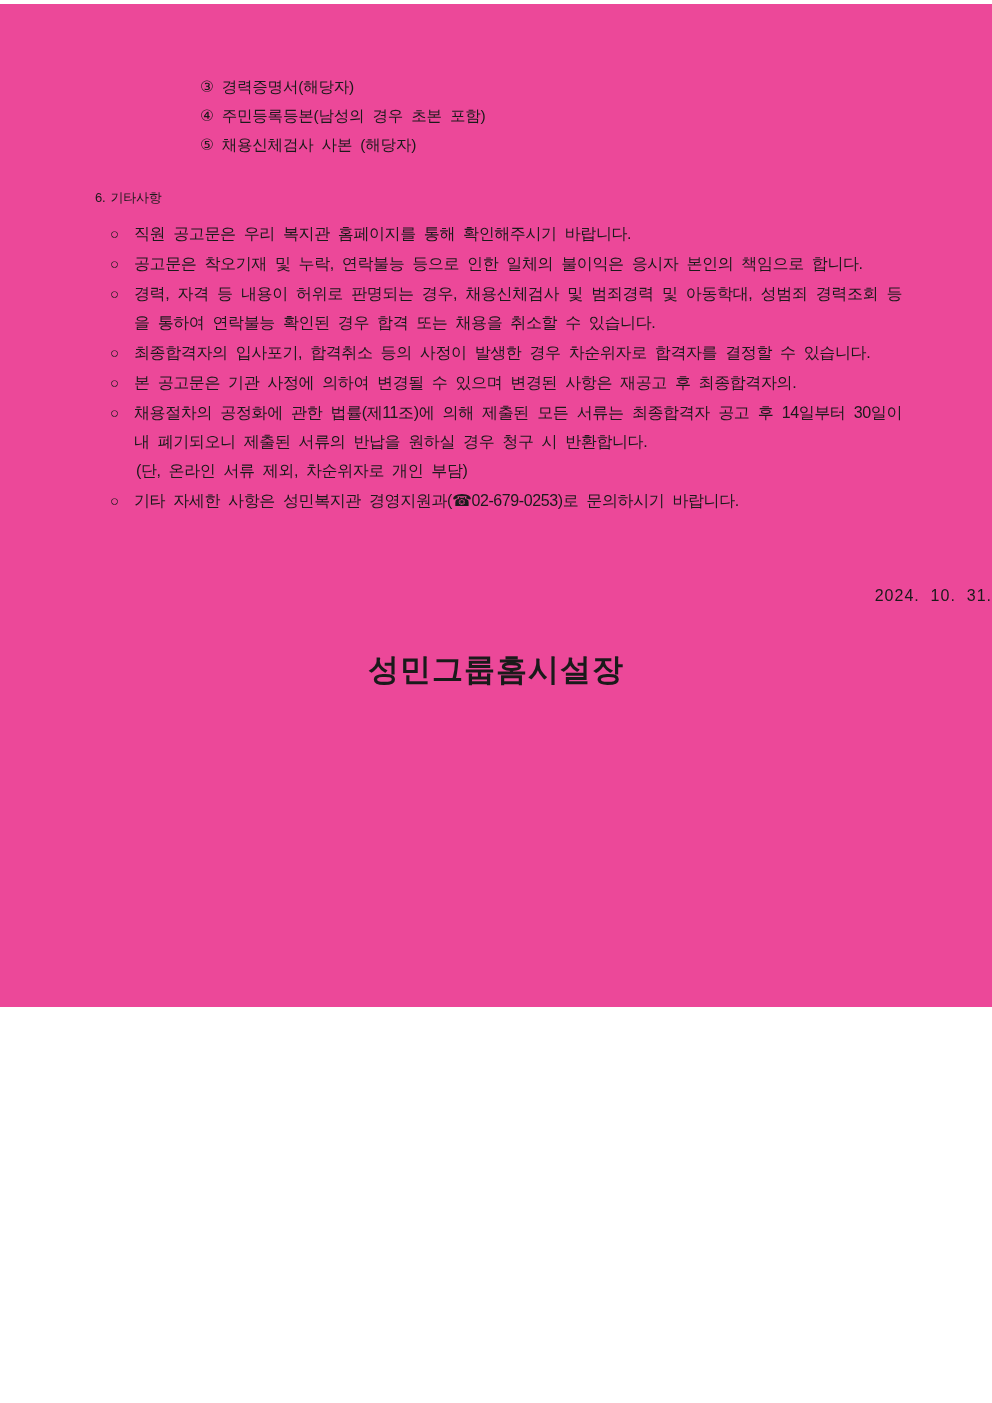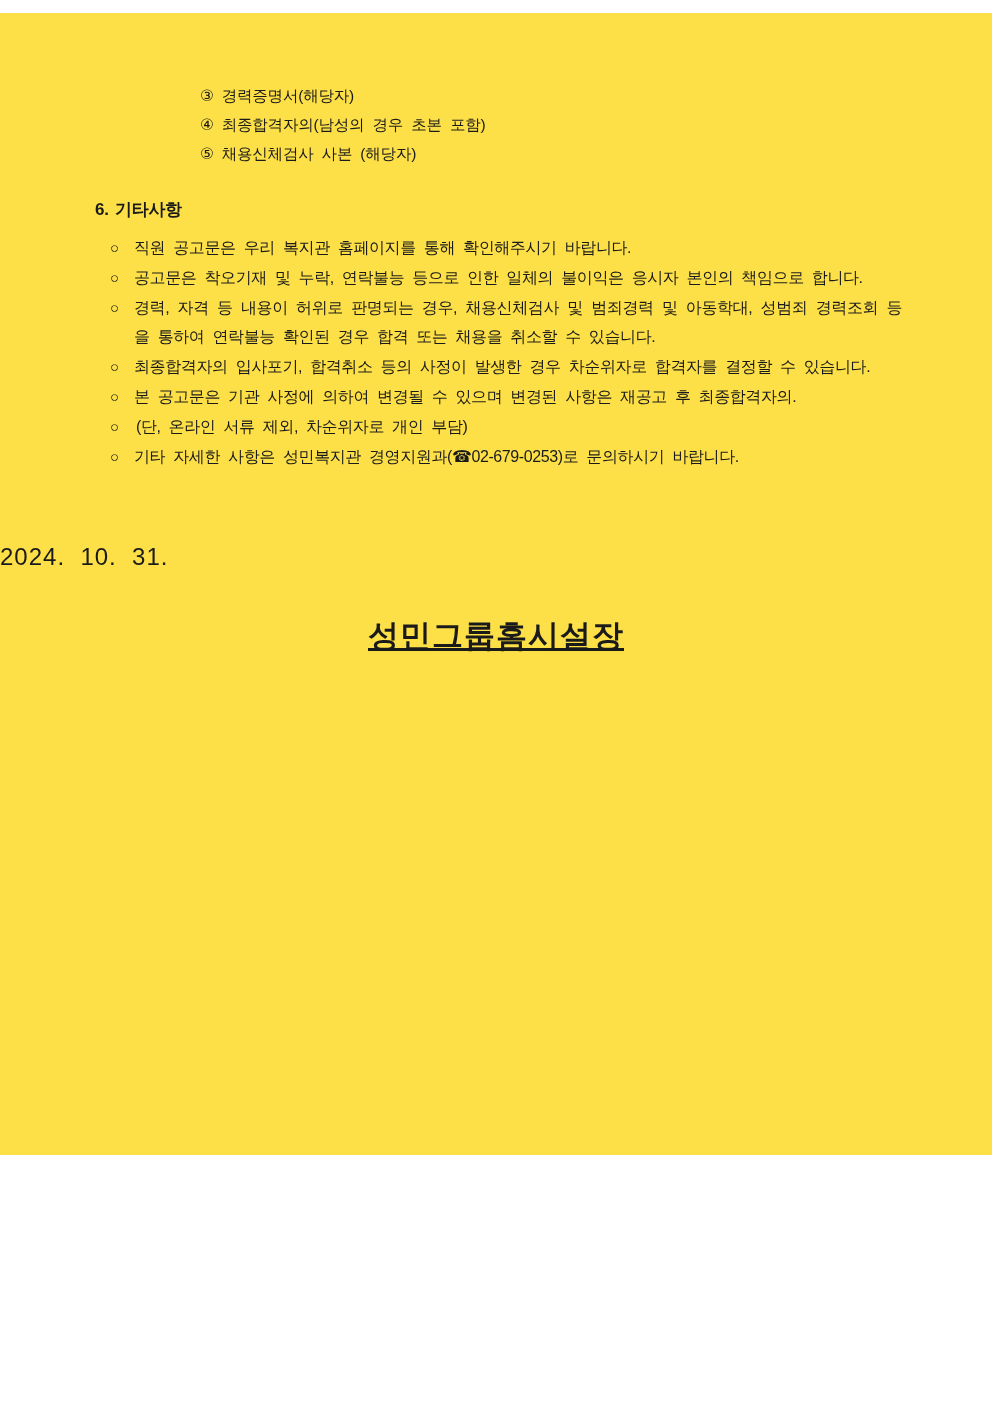--- a/index.html
+++ b/index.html
@@ -4,41 +4,41 @@
 <style>
   * { margin: 0; padding: 0; box-sizing: border-box; }
   html, body {
     background: #ffffff;
     font-family: "Liberation Sans", "DejaVu Sans", sans-serif;
     color: #1a1a1a;
   }
   .page {
     position: relative;
     width: 992px;
-    height: 1142px;
-    margin: 13px auto;
-    background: #fde047;
+    height: 1003px;
+    margin: 4px auto;
+    background: #ec4899;
     overflow: hidden;
   }
   
   .attachments {
     margin: 68px 0 0 200px;
     list-style: none;
     font-size: 15.5px;
     line-height: 29px;
     word-spacing: 4px;
     letter-spacing: -0.2px;
   }
   .attachments li { white-space: nowrap; }
   .attachments .marker { margin-right: 8px; }
   
   .section-heading {
     margin: 30px 0 0 95px;
-    font-size: 17px;
-    font-weight: bold;
+    font-size: 13px;
+    font-weight: normal;
     letter-spacing: -0.3px;
     word-spacing: 2px;
   }
   
   .bullets {
     list-style: none;
     margin: 12px 0 0 110px;
     width: 792px;
     font-size: 16px;
     line-height: 29px;
@@ -60,46 +60,45 @@
     word-break: break-all;
     word-spacing: 4px;
   }
   .bullet-note {
     word-spacing: 4px;
     text-indent: 2px;
   }
   
   .doc-date {
     margin-top: 72px;
-    text-align: left;
-    font-size: 24px;
+    text-align: right;
+    font-size: 16px;
     letter-spacing: 1px;
     white-space: pre;
   }
   
   .signature {
     margin-top: 44px;
     text-align: center;
     font-size: 31px;
     font-weight: bold;
     letter-spacing: 1px;
-    text-decoration: underline;
   }
 </style>
 </head>
 <body>
 
 <div class="page">
 
   <ul class="attachments">
     <li>
       <span class="marker">③</span><span>경력증명서(해당자)</span>
     </li>
     <li>
-      <span class="marker">④</span><span>최종합격자의(남성의 경우 초본 포함)</span>
+      <span class="marker">④</span><span>주민등록등본(남성의 경우 초본 포함)</span>
     </li>
     <li>
       <span class="marker">⑤</span><span>채용신체검사 사본 (해당자)</span>
     </li>
   </ul>
 
   <div class="section-heading">6. 기타사항</div>
 
   <ul class="bullets">
     <li>
@@ -117,20 +116,21 @@
     <li>
       <span class="bullet-marker">○</span>
       <div class="bullet-text">최종합격자의 입사포기, 합격취소 등의 사정이 발생한 경우 차순위자로 합격자를 결정할 수 있습니다.</div>
     </li>
     <li>
       <span class="bullet-marker">○</span>
       <div class="bullet-text">본 공고문은 기관 사정에 의하여 변경될 수 있으며 변경된 사항은 재공고 후 최종합격자의.</div>
     </li>
     <li>
       <span class="bullet-marker">○</span>
+      <div class="bullet-text">채용절차의 공정화에 관한 법률(제11조)에 의해 제출된 모든 서류는 최종합격자 공고 후 14일부터 30일이내 폐기되오니 제출된 서류의 반납을 원하실 경우 청구 시 반환합니다.</div>
       <div class="bullet-note">(단, 온라인 서류 제외, 차순위자로 개인 부담)</div>
     </li>
     <li>
       <span class="bullet-marker">○</span>
       <div class="bullet-text">기타 자세한 사항은 성민복지관 경영지원과(☎02-679-0253)로 문의하시기 바랍니다.</div>
     </li>
   </ul>
 
   <div class="doc-date">2024.  10.  31.</div>
 

